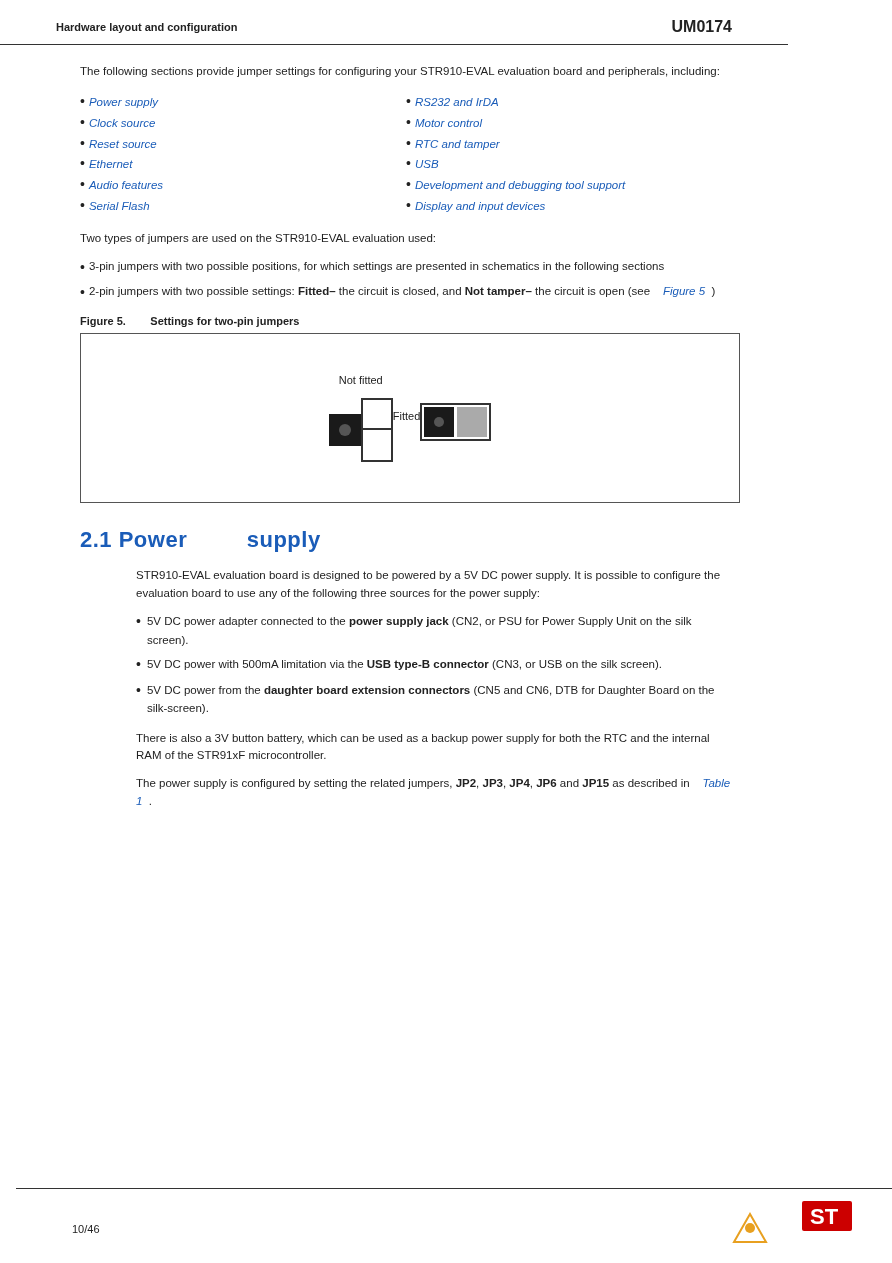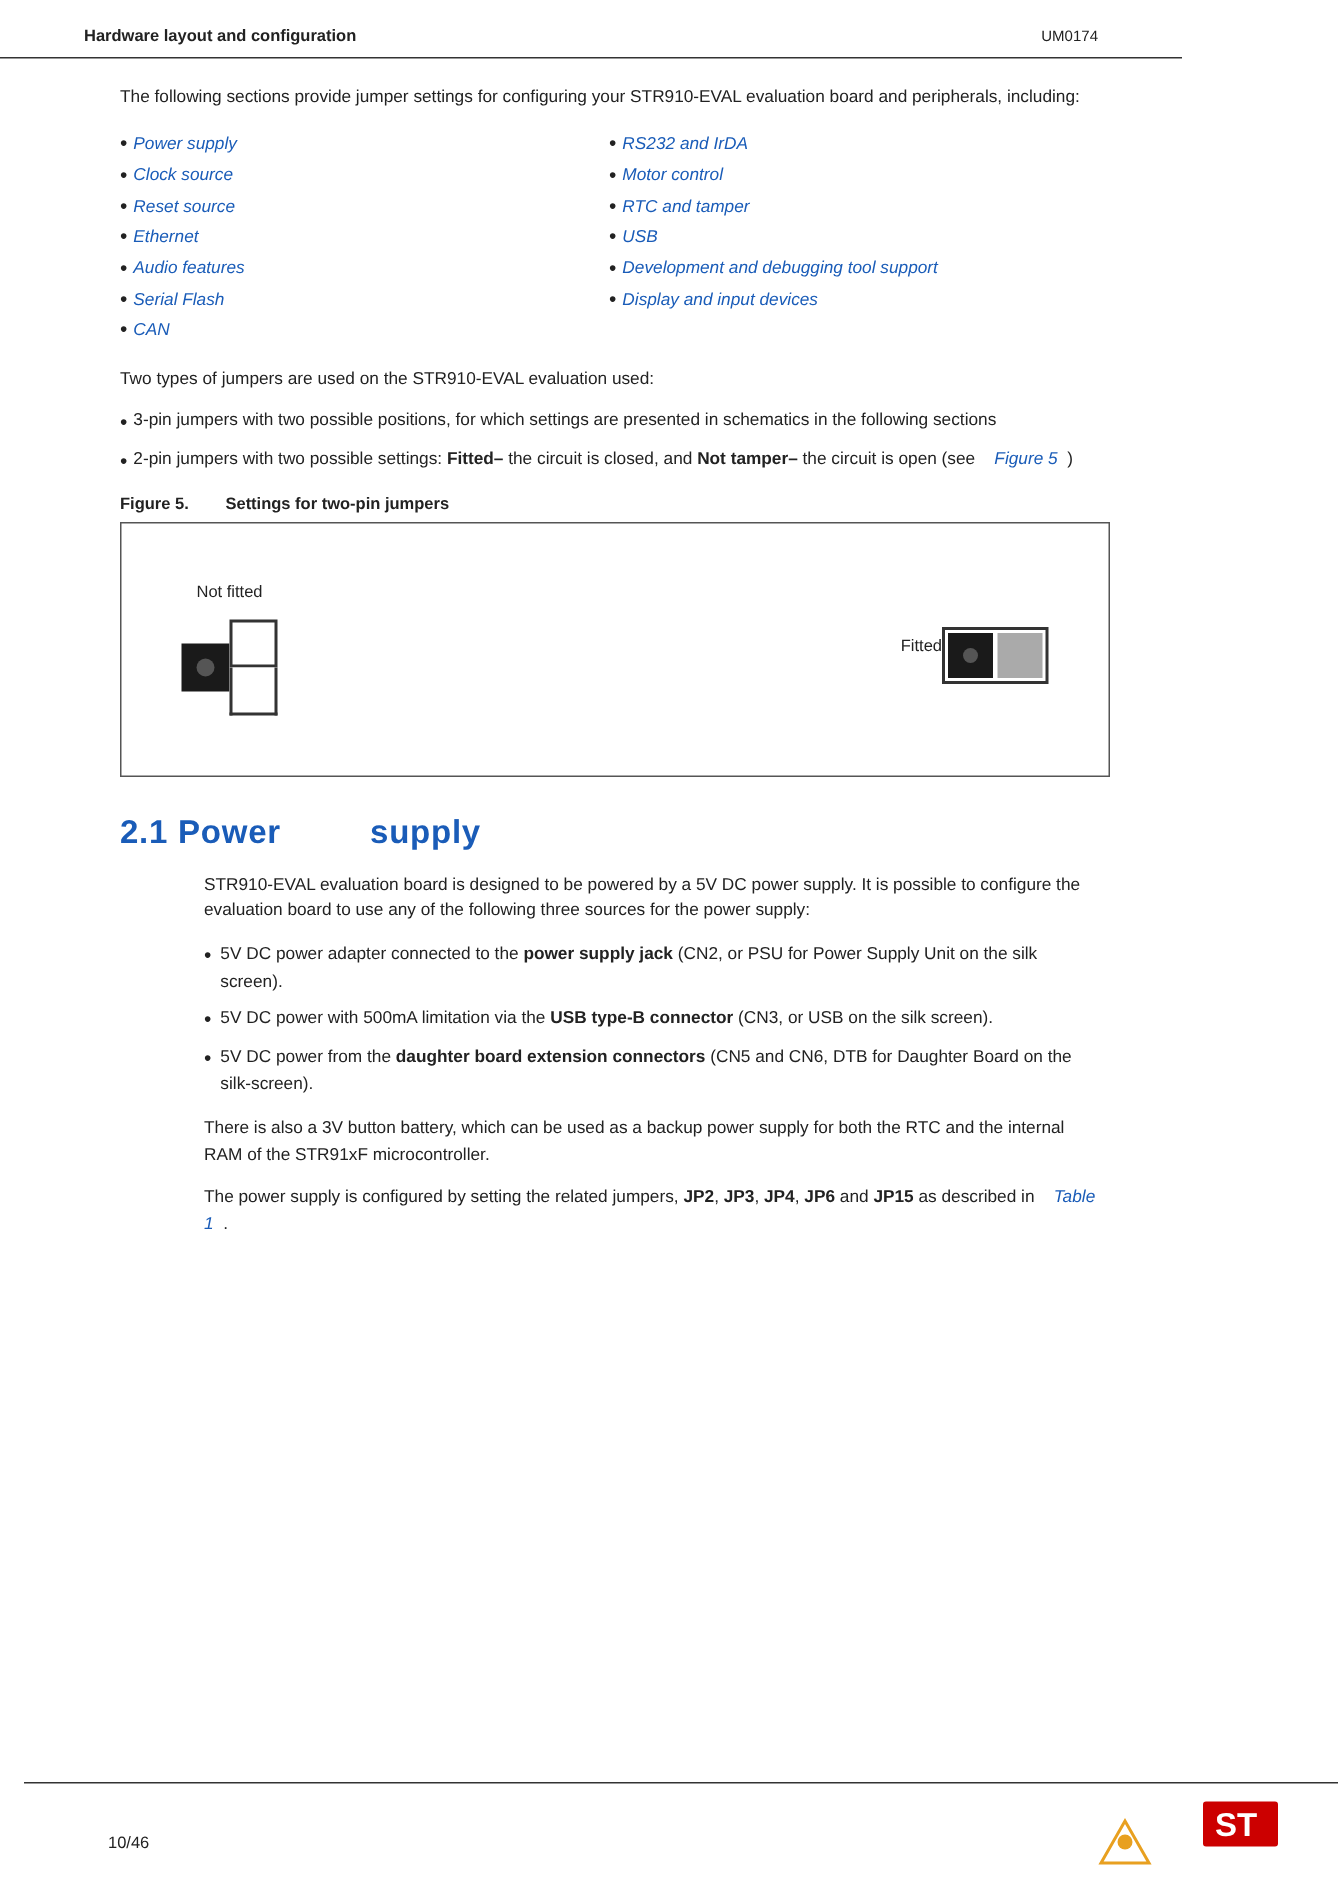--- a/index.html
+++ b/index.html
@@ -29,22 +29,22 @@
       padding: 18px 56px 8px 56px;
       border-bottom: 1.5px solid #333;
       margin-bottom: 0;
     }
     .header-left {
       font-size: 11px;
       font-weight: bold;
       color: #222;
     }
     .header-right {
-      font-size: 10px;
-      font-weight: normal;
+      font-size: 16px;
+      font-weight: bold;
       color: #222;
     }
 
     
     .main-content {
       padding: 18px 56px 0 80px;
     }
 
     .intro-text {
       font-size: 11.5px;
@@ -122,21 +122,21 @@
       color: #222;
     }
     .figure-box {
       border: 1.5px solid #555;
       width: 660px;
       height: 170px;
       margin-bottom: 18px;
       position: relative;
       display: flex;
       align-items: center;
-      justify-content: space-between;
+      justify-content: center;
       padding: 20px 40px;
     }
     .jumper-label {
       font-size: 11px;
       color: #222;
       margin-bottom: 4px;
     }
     .not-fitted-wrapper {
       display: flex;
       flex-direction: column;
@@ -257,23 +257,20 @@
               <a href="#" class="link">Reset source</a>
             </li>
           <li>
               <a href="#" class="link">Ethernet</a>
             </li>
           <li>
               <a href="#" class="link">Audio features</a>
             </li>
           <li>
               <a href="#" class="link">Serial Flash</a>
-            </li>
-          <li>
-              <a href="#" class="link">CAN</a>
             </li>
         </ul>
       </div>
       <div class="list-col">
         <ul>
           <li>
               <a href="#" class="link">RS232 and IrDA</a>
             </li>
           <li>
               <a href="#" class="link">Motor control</a>

